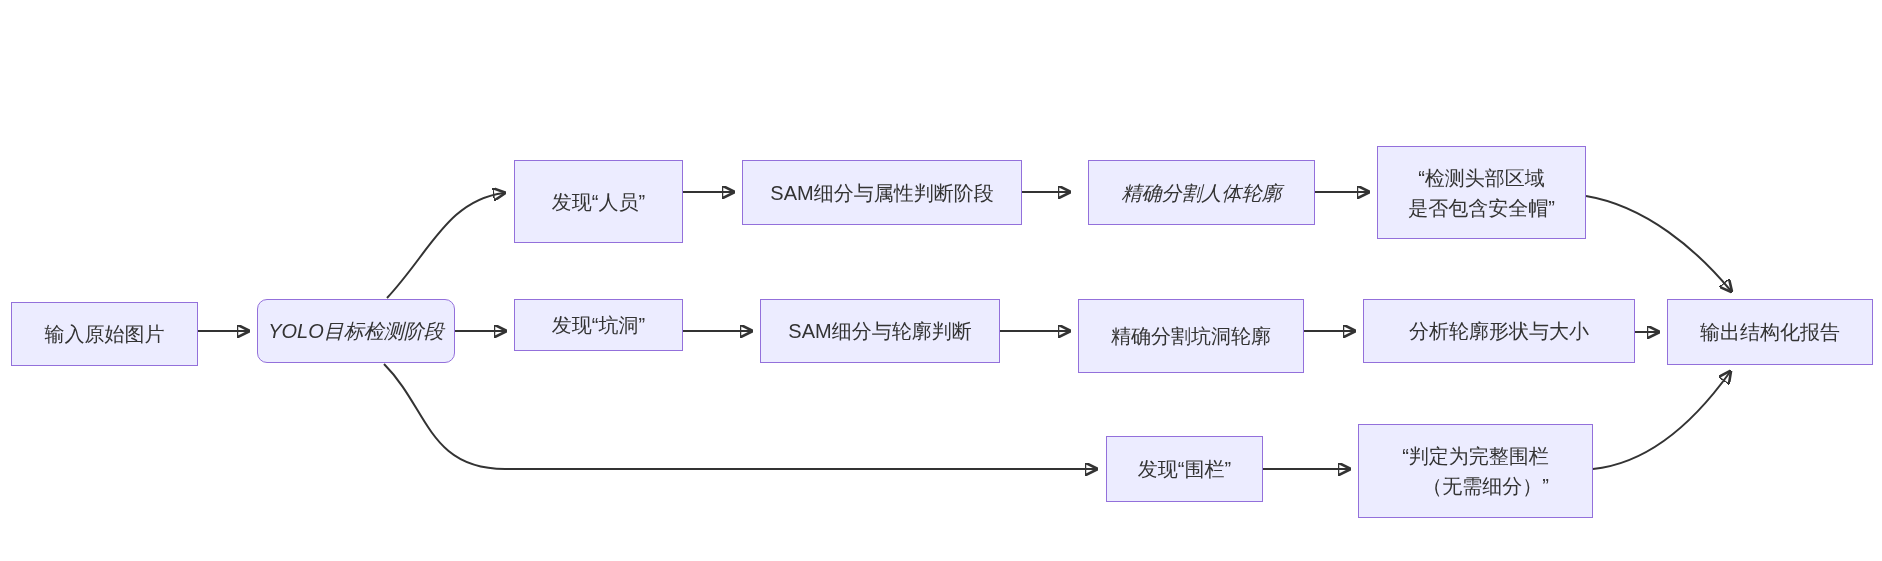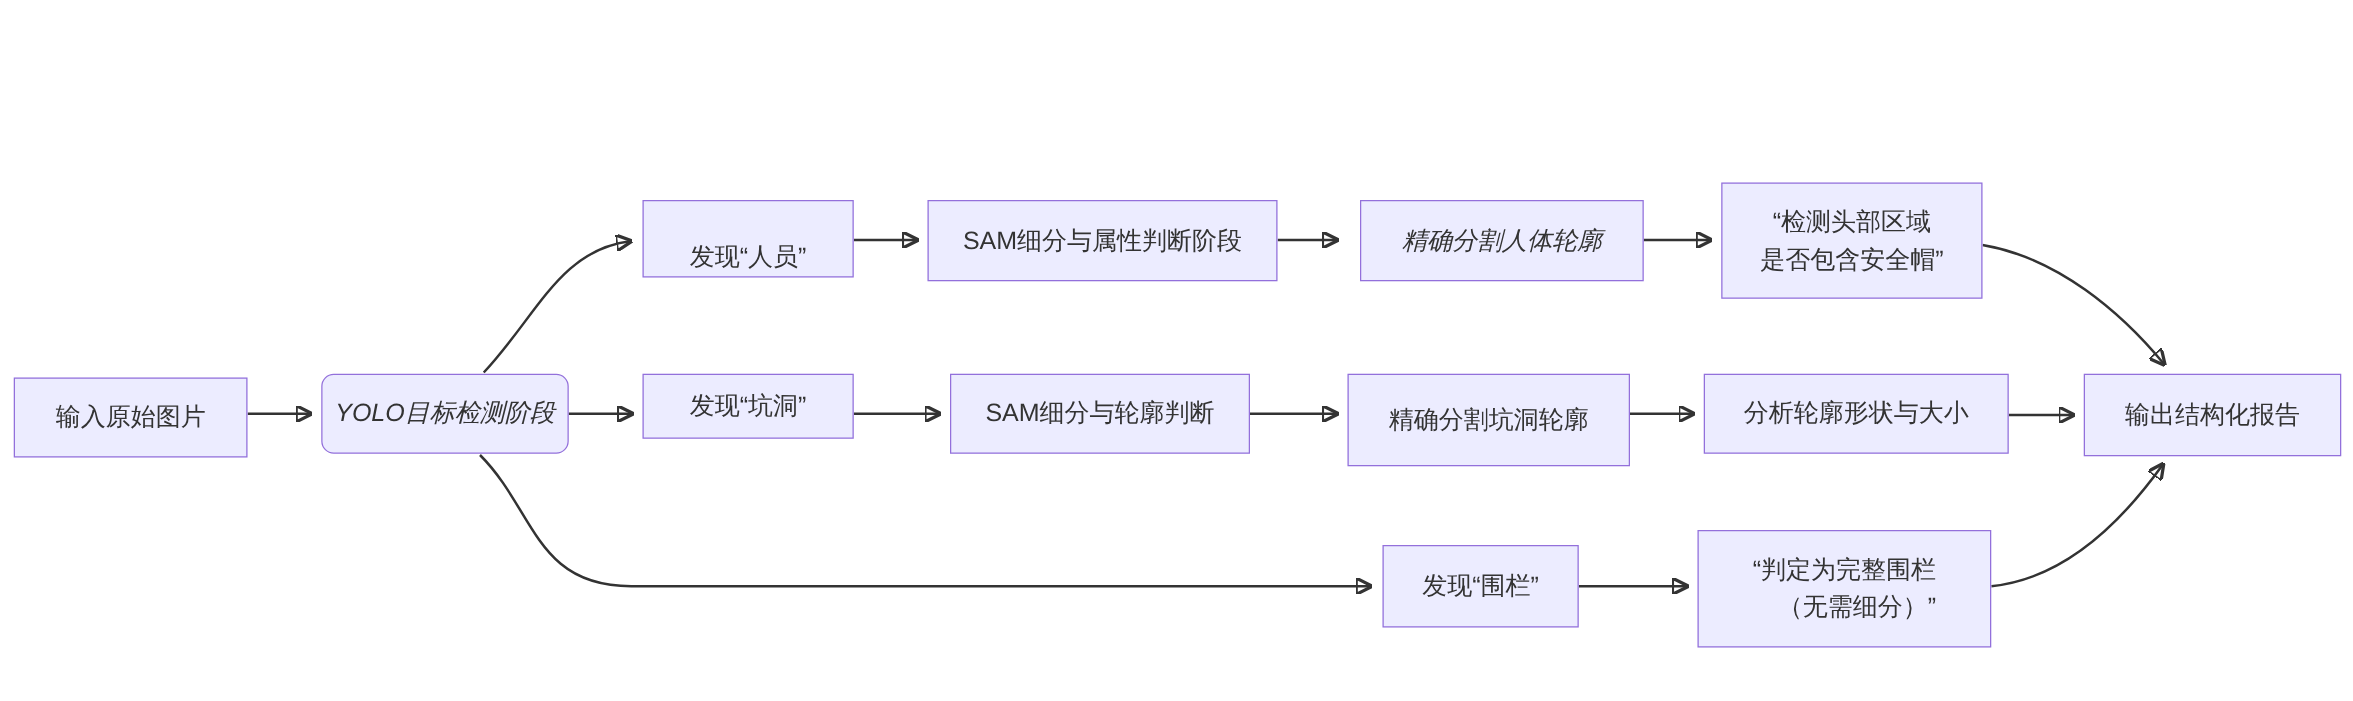--- a/index.html
+++ b/index.html
@@ -73,21 +73,21 @@
     <path d="M 1263,469 L 1349,469" marker-end="url(#arrow)"></path>
     <path d="M 1593,469 C 1652,463 1697,418 1730,372" marker-end="url(#arrow)"></path>
   </svg>
 
   <div class="node" style="left:11px;   top:302px; width:187px; height:64px;">
       <span class="label">输入原始图片</span>
     </div>
   <div class="node rounded" style="left:257px; top:299px; width:198px; height:64px;font-style:italic;">
       <span class="label">YOLO目标检测阶段</span>
     </div>
-  <div class="node" style="left:514px;  top:160px; width:169px; height:62px;align-items:flex-end;">
+  <div class="node" style="left:514px;  top:160px; width:169px; height:83px;">
       <span class="label">发现“人员”</span>
     </div>
   <div class="node" style="left:742px;  top:160px; width:280px; height:65px;">
       <span class="label">SAM细分与属性判断阶段</span>
     </div>
   <div class="node" style="left:1088px; top:160px; width:227px; height:65px;font-style:italic;">
       <span class="label">精确分割人体轮廓</span>
     </div>
   <div class="node" style="left:1377px; top:146px; width:209px; height:93px;">
       <span class="label">“检测头部区域
@@ -95,21 +95,21 @@
     </div>
   <div class="node" style="left:514px;  top:299px; width:169px; height:52px;justify-content:center;">
       <span class="label">发现“坑洞”</span>
     </div>
   <div class="node" style="left:760px;  top:299px; width:240px; height:64px;">
       <span class="label">SAM细分与轮廓判断</span>
     </div>
   <div class="node" style="left:1078px; top:299px; width:226px; height:74px;">
       <span class="label">精确分割坑洞轮廓</span>
     </div>
-  <div class="node" style="left:1363px; top:299px; width:244px; height:64px;align-items:center;">
+  <div class="node" style="left:1363px; top:299px; width:272px; height:64px;align-items:center;">
       <span class="label">分析轮廓形状与大小</span>
     </div>
   <div class="node" style="left:1667px; top:299px; width:206px; height:66px;">
       <span class="label">输出结构化报告</span>
     </div>
   <div class="node" style="left:1106px; top:436px; width:157px; height:66px;">
       <span class="label">发现“围栏”</span>
     </div>
   <div class="node" style="left:1358px; top:424px; width:235px; height:94px;text-align:right;">
       <span class="label">“判定为完整围栏

